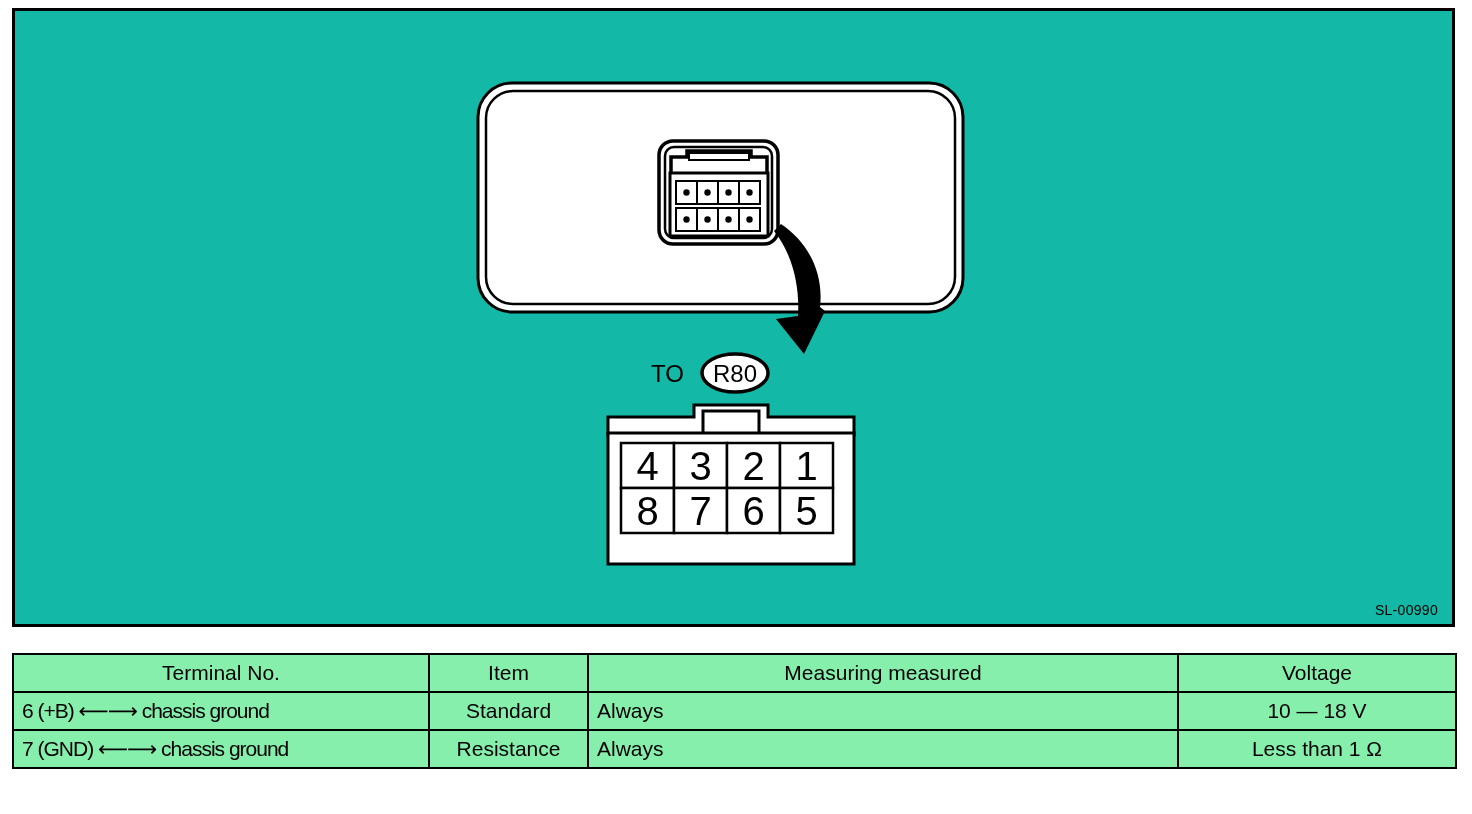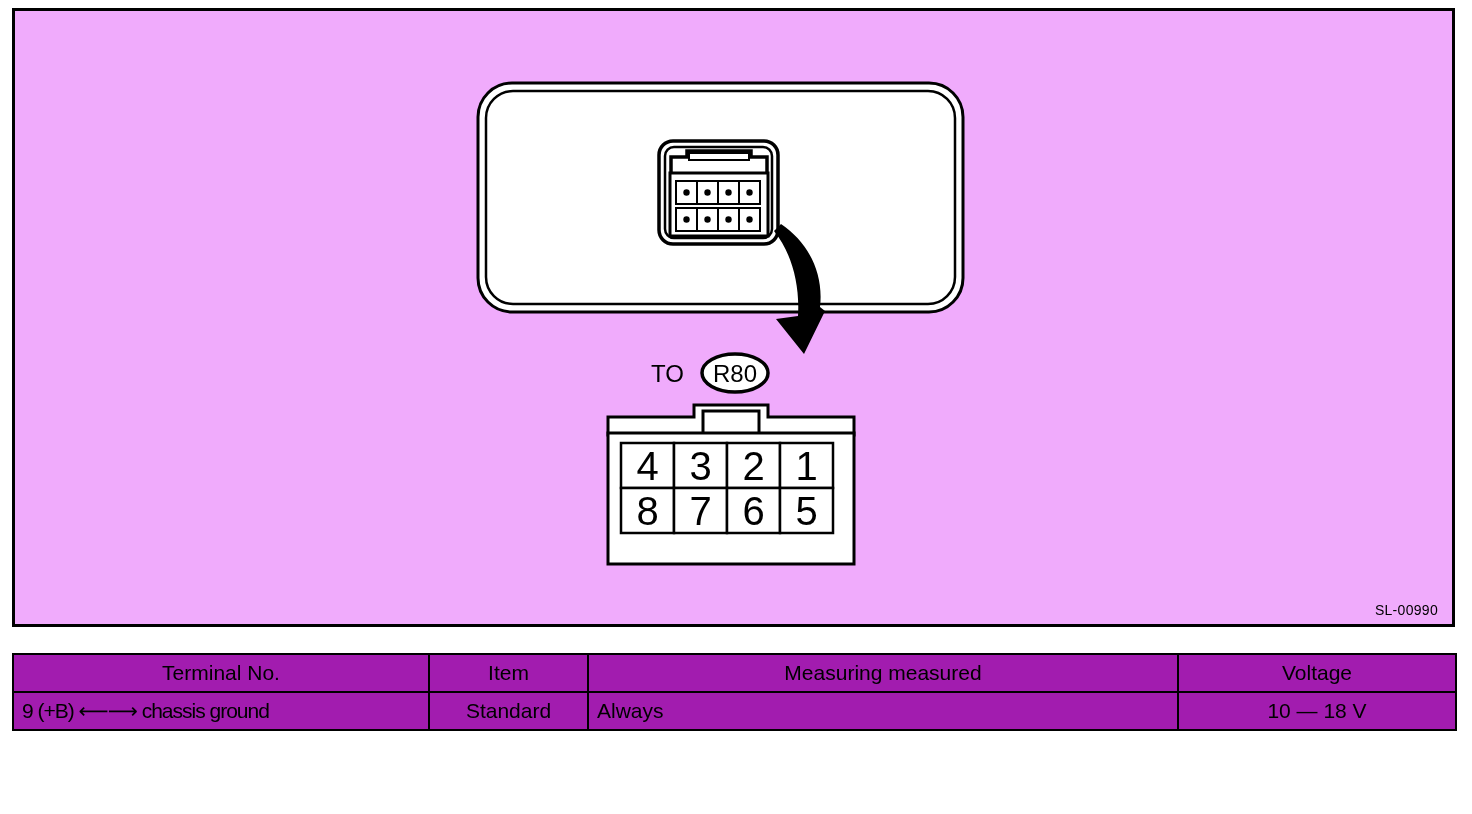--- a/index.html
+++ b/index.html
@@ -27,21 +27,21 @@
 
   
   #figure-panel {
     position: absolute;
     left: 12px;
     top: 8px;
     width: 1443px;
     height: 619px;
     border: 3px solid #000;
     box-sizing: border-box;
-    background: #f0abfc;
+    background: #14b8a6;
   }
 
   #figure-svg {
     position: absolute;
     left: 0;
     top: 0;
     display: block;
   }
 
   #figure-code {
@@ -54,21 +54,21 @@
   }
 
   
   #spec-table {
     position: absolute;
     left: 12px;
     top: 653px;
     width: 1443px;
     border-collapse: collapse;
     table-layout: fixed;
-    background: #a21caf;
+    background: #86efac;
   }
   #spec-table col.c-terminal { width: 416px; }
   #spec-table col.c-item     { width: 159px; }
   #spec-table col.c-cond     { width: 590px; }
   #spec-table col.c-std      { width: 278px; }
 
   #spec-table th, #spec-table td {
     border: 2px solid #000;
     font-size: 21px;
     font-weight: normal;
@@ -200,21 +200,27 @@
     <thead>
       <tr>
         <th>Terminal No.</th>
         <th>Item</th>
         <th>Measuring measured</th>
         <th>Voltage</th>
       </tr>
     </thead>
     <tbody id="spec-table-body">
       <tr>
-        <td class="left arrow-both">9 (+B) ⟵⟶ chassis ground</td>
+        <td class="left arrow-both">6 (+B) ⟵⟶ chassis ground</td>
         <td class="center">Standard</td>
         <td class="left">Always</td>
         <td class="center">10 — 18 V</td>
       </tr>
+      <tr>
+        <td class="left arrow-both">7 (GND) ⟵⟶ chassis ground</td>
+        <td class="center">Resistance</td>
+        <td class="left">Always</td>
+        <td class="center">Less than 1 Ω</td>
+      </tr>
     </tbody>
   </table>
 
 </div>
 
 </body></html>

